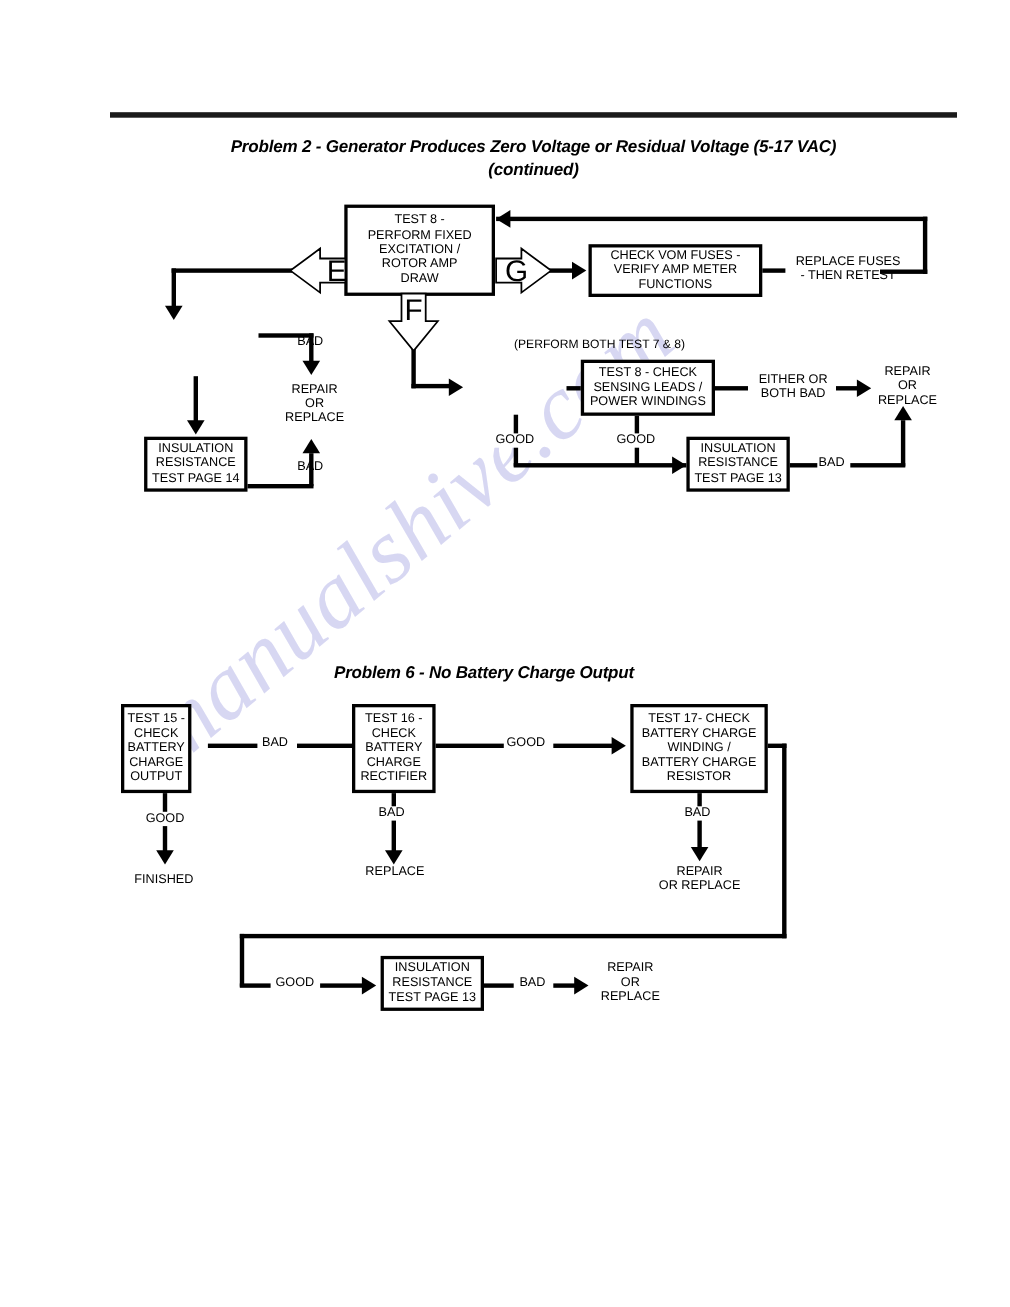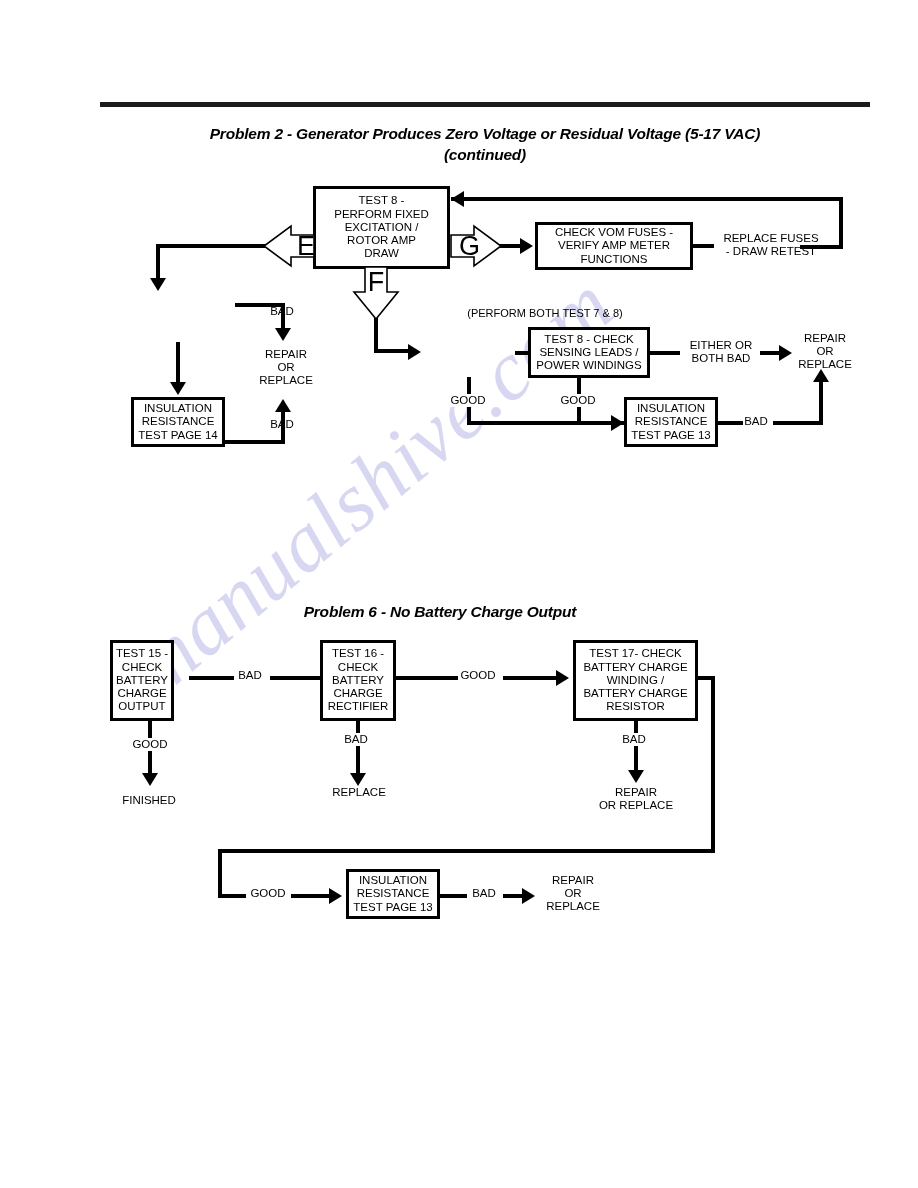--- a/index.html
+++ b/index.html
@@ -196,21 +196,21 @@
     <div class="ln h" style="left:800px; top:245px; width:43px;"></div>
     <div class="ah left" style="left:451px; top:191px;"></div>
 
     <div class="box" style="left:535px; top:222px; width:158px; height:48px; white-space:pre-line;">CHECK VOM FUSES -
 VERIFY AMP METER
 FUNCTIONS</div>
 
     <div class="ln h" style="left:692px; top:244px; width:22px;"></div>
 
     <div class="label" style="left:712px; top:232px; width:118px;">REPLACE FUSES
-- DRAW RETEST</div>
+- THEN RETEST</div>
 
     <div class="conn g-conn" style="left:450px; top:225px; width:52px; height:42px;">
       <svg width="52" height="42" viewBox="0 0 52 42">
         <polygon points="1,10 24,10 24,1 51,21 24,41 24,32 1,32" fill="#ffffff" stroke="#000000" stroke-width="1.6"></polygon>
       </svg>
       <div class="cletter">G</div>
     </div>
 
     <div class="ln h" style="left:499px; top:244px; width:22px;"></div>
     <div class="ah right" style="left:520px; top:238px;"></div>

